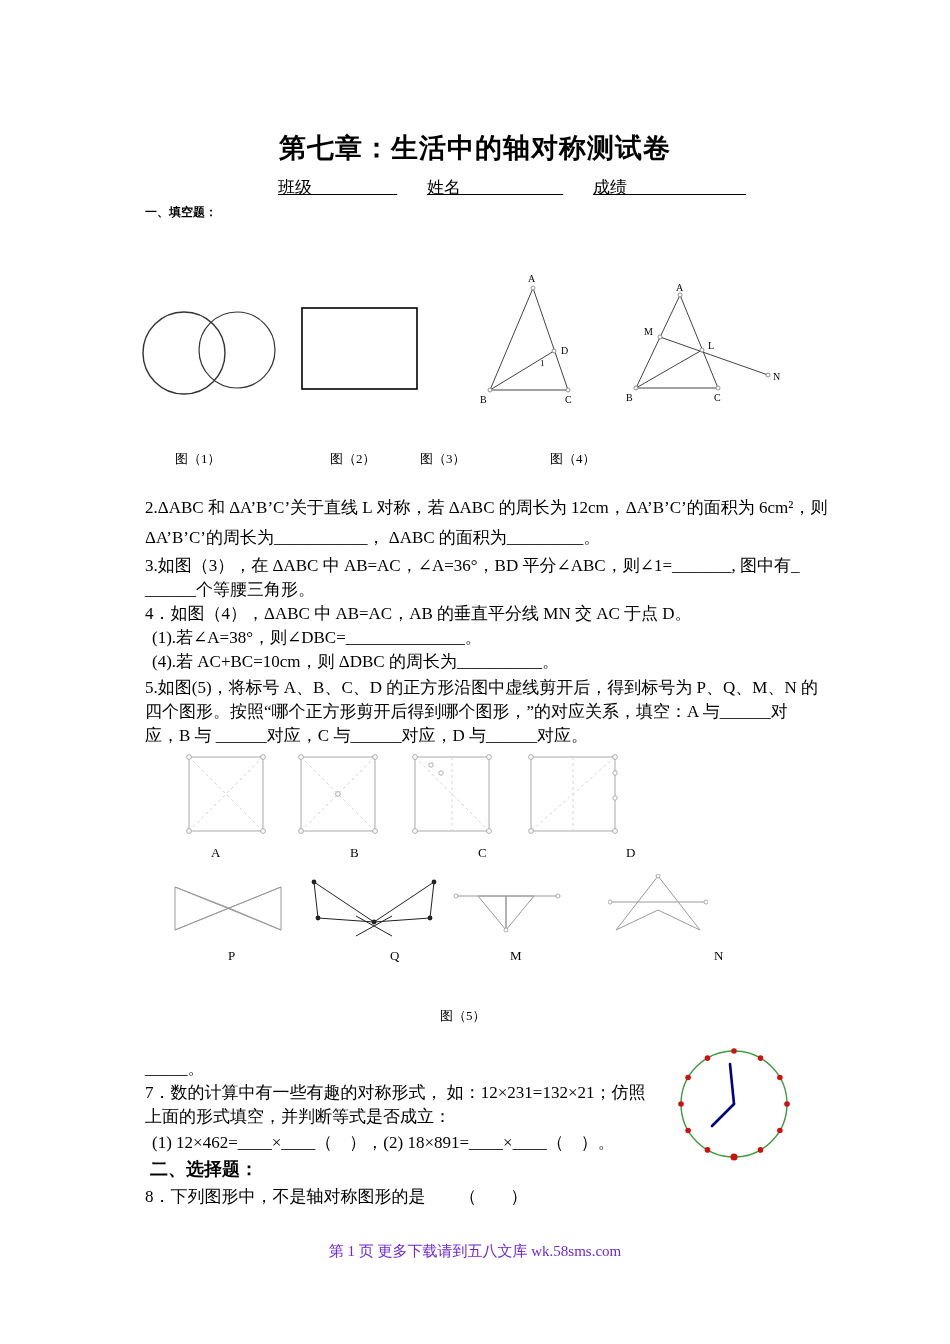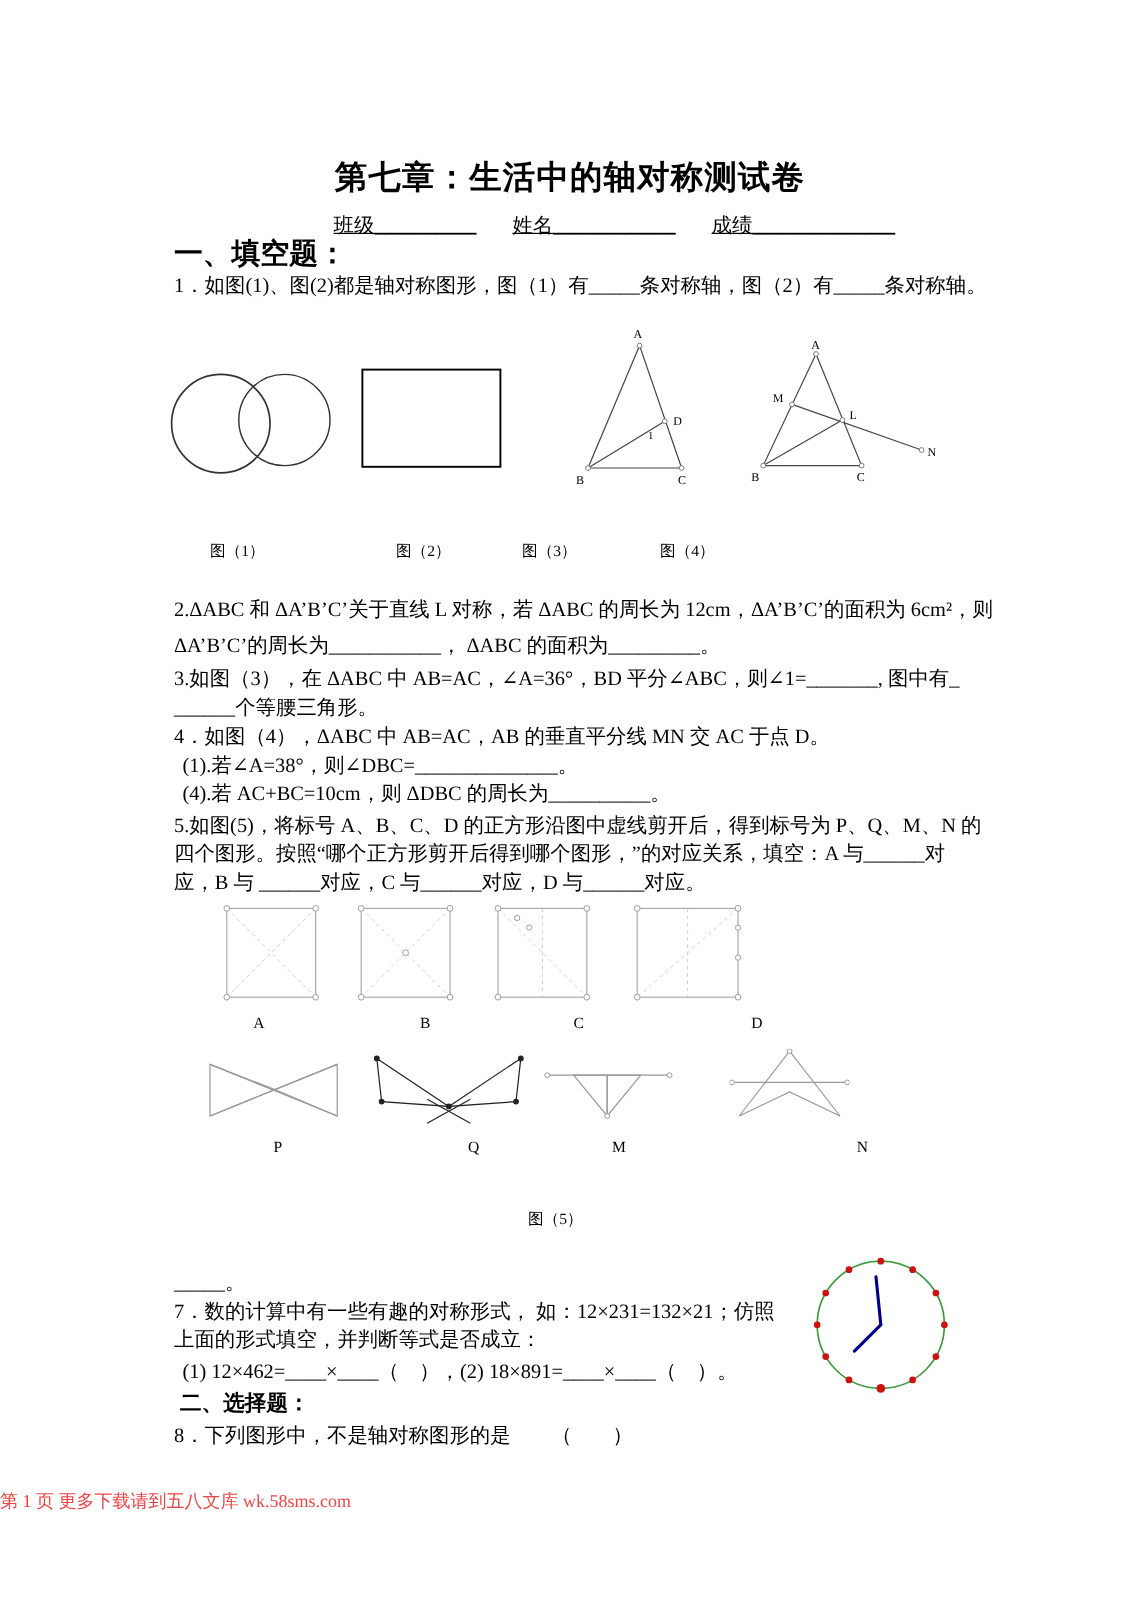--- a/index.html
+++ b/index.html
@@ -17,40 +17,39 @@
     position: absolute; left: 0; top: 130px; width: 100%;
     text-align: center; font-size: 27px; font-weight: bold; letter-spacing: 1px;
   }
   .header-row {
     position: absolute; left: 278px; top: 176px;
     display: flex; gap: 30px; font-size: 17px; white-space: pre; text-decoration: underline;
   }
   .figlabel { position: absolute; font-size: 13px; white-space: pre; }
   .footer {
     position: absolute; left: 0; top: 1242px; width: 100%;
-    font-size: 15px; color: #ef4444;
+    text-align: center; font-size: 15px; color: #6d28d9;
   }
   svg text { font-family: "Liberation Serif", "DejaVu Serif", serif; }
 </style>
 </head>
 <body>
 
 <div class="page">
 
   <div class="title">第七章：生活中的轴对称测试卷</div>
 
   <div class="header-row">
     <span>班级__________</span>
     <span>姓名____________</span>
     <span>成绩______________</span>
   </div>
 
-  <div class="line bold" style="left:145px; top:201px; font-size:24px;">一、填空题：</div>
-
-  <div class="line" style="left:145px; top:227px;">1．如图(1)、图(2)都是轴对称图形，图（1）有_____条对称轴，图（2）有_____条对称轴。</div>
+  <div class="line bold" style="left:145px; top:201px; font-size:12px;">一、填空题：</div>
+
 
   <svg class="abs" style="left:138px; top:298px;" width="148" height="106" viewBox="0 0 148 106">
     <circle cx="46" cy="55" r="41" fill="none" stroke="#333" stroke-width="1.4"></circle>
     <circle cx="99" cy="52" r="38" fill="none" stroke="#333" stroke-width="1.2"></circle>
   </svg>
 
   <svg class="abs" style="left:300px; top:306px;" width="120" height="86" viewBox="0 0 120 86">
     <rect x="2" y="2" width="115" height="81" fill="none" stroke="#000" stroke-width="1.6"></rect>
   </svg>
 
@@ -89,21 +88,21 @@
     <text x="58" y="8" font-size="10">A</text>
     <text x="26" y="52" font-size="10">M</text>
     <text x="90" y="66" font-size="10">L</text>
     <text x="8" y="118" font-size="10">B</text>
     <text x="96" y="118" font-size="10">C</text>
     <text x="155" y="97" font-size="10">N</text>
   </svg>
 
   <div class="figlabel" style="left:175px; top:450px;">图（1）</div>
   <div class="figlabel" style="left:330px; top:450px;">图（2）</div>
-  <div class="figlabel" style="left:435px; top:450px;">图（3）</div>
+  <div class="figlabel" style="left:420px; top:450px;">图（3）</div>
   <div class="figlabel" style="left:550px; top:450px;">图（4）</div>
 
   <div class="line" style="left:145px; top:497px;">2.ΔABC 和 ΔA’B’C’关于直线 L 对称，若 ΔABC 的周长为 12cm，ΔA’B’C’的面积为 6cm²，则</div>
   <div class="line" style="left:145px; top:527px;">ΔA’B’C’的周长为___________， ΔABC 的面积为_________。</div>
 
   <div class="line" style="left:145px; top:555px;">3.如图（3），在 ΔABC 中 AB=AC，∠A=36°，BD 平分∠ABC，则∠1=_______, 图中有_</div>
   <div class="line" style="left:145px; top:579px;">______个等腰三角形。</div>
 
   <div class="line" style="left:145px; top:603px;">4．如图（4），ΔABC 中 AB=AC，AB 的垂直平分线 MN 交 AC 于点 D。</div>
   <div class="line" style="left:152px; top:627px;">(1).若∠A=38°，则∠DBC=______________。</div>

